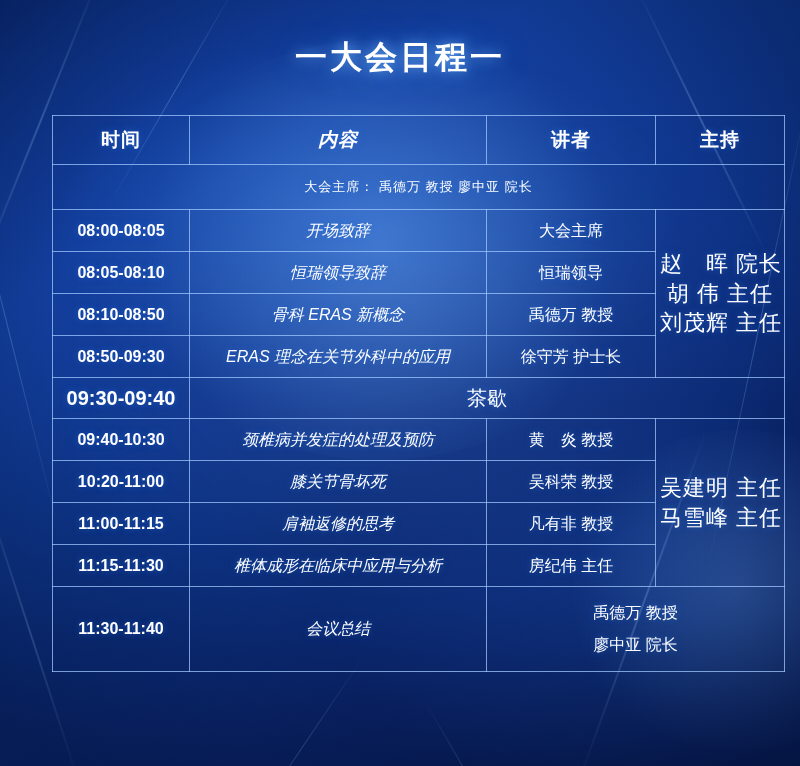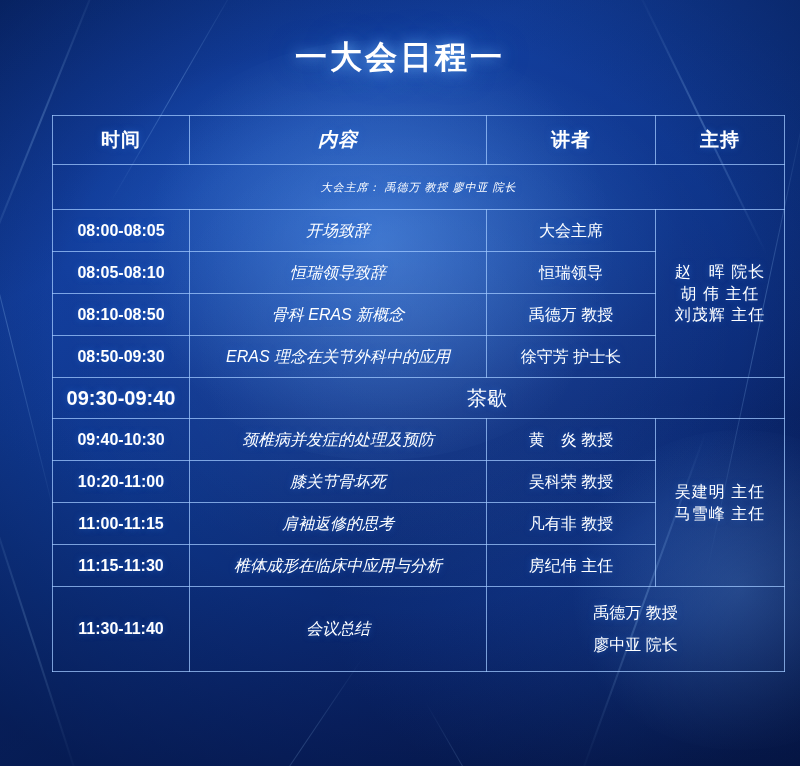--- a/index.html
+++ b/index.html
@@ -79,38 +79,37 @@
   }
   .row-head td {
     height: 48px;
     font-size: 19px;
     font-weight: bold;
     letter-spacing: 1px;
   }
   .r-normal td { height: 41px; }
   .chair td {
     height: 44px;
-    font-size: 11px;
+    font-size: 13px;
     letter-spacing: 1px;
-    font-style: italic;
   }
   .tea td { height: 40px; font-size: 20px; }
   .final td { height: 84px; }
   .final .sum-names {
     display: flex;
     flex-direction: column;
     gap: 10px;
     justify-content: center;
   }
   .c-time { width: 128px; font-weight: bold; }
   .c-content { width: 288px; font-style: italic; }
   .c-speaker { width: 160px; }
   .c-host { width: 120px; }
   .host-cell {
-    font-size: 16px;
+    font-size: 22px;
     letter-spacing: 1px;
     line-height: 2.0;
   }
   .host-cell div { white-space: nowrap; }
 </style>
 </head>
 <body>
 
 <div class="poster">
 

